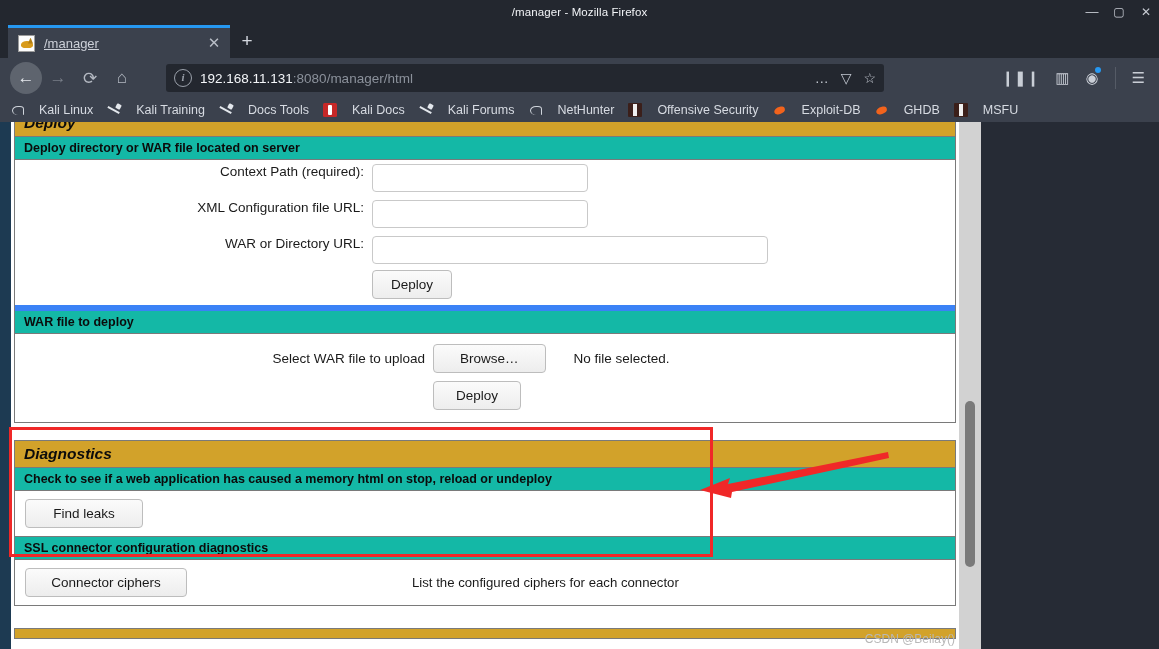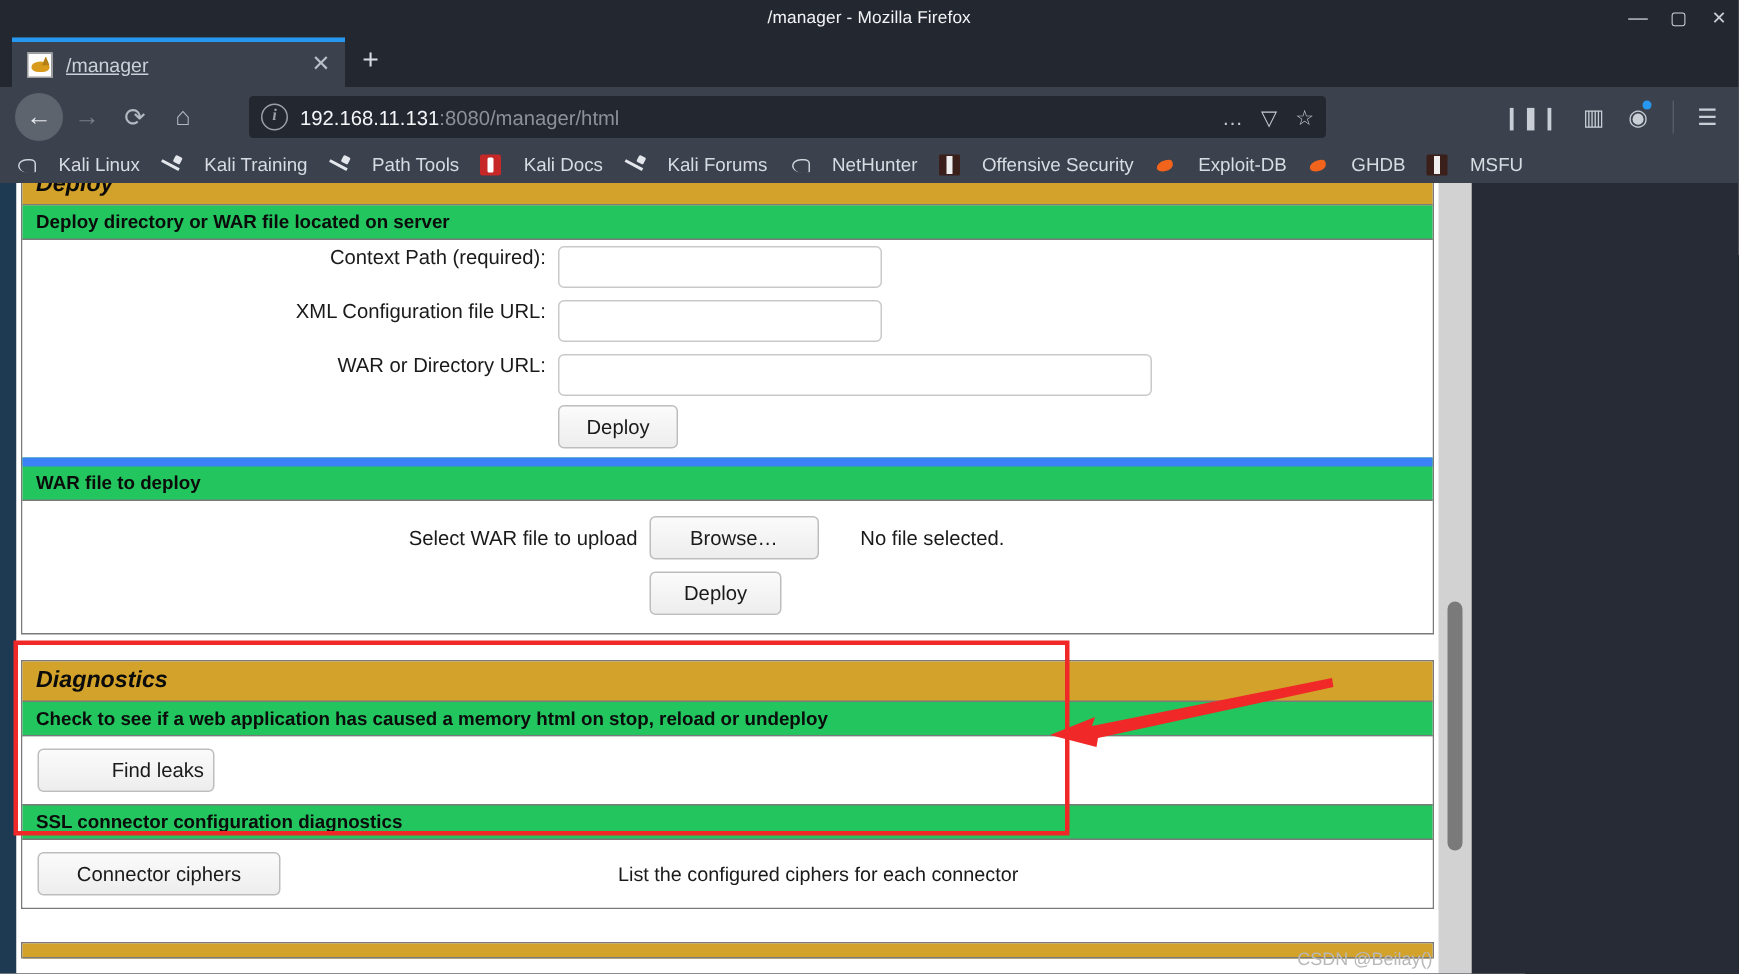--- a/index.html
+++ b/index.html
@@ -175,21 +175,21 @@
   .panel {
     margin: 0 3px 0 3px; border: 1px solid #7a7a7a;
     background: #fff;
   }
   .panel-title {
     background: #D2A22A; color: #0b0b0b;
     font-weight: bold; font-style: italic; font-size: 15.5px;
     padding: 4px 9px; border-bottom: 1px solid #7a7a7a;
   }
   .panel-sub {
-    background: #22c55e; color: #0b0b0b;
+    background: #14b8a6; color: #0b0b0b;
     font-weight: bold; font-size: 12.5px;
     padding: 4px 9px; border-bottom: 1px solid #7a7a7a;
   }
   .panel-body { background: #fff; padding: 0; }
 
   .form-row {
     display: flex; align-items: flex-start; padding: 4px 0;
   }
   .form-label {
     width: 357px; text-align: right; padding-right: 8px;
@@ -221,21 +221,21 @@
     width: 418px; text-align: right; padding-right: 8px;
     font-size: 13.5px; color: #1a1a1a;
   }
   .nofile { font-size: 13.5px; color: #1a1a1a; margin-left: 28px; }
   .upload-btn-row { display: flex; padding: 6px 0 12px 0; }
   .upload-btn-row .spacer { width: 418px; flex: 0 0 418px; }
 
   .diag-row {
     display: flex; align-items: center; padding: 8px 0 8px 10px;
   }
-  .diag-btn { width: 118px; text-align: right; padding: 6px 6px; }
+  .diag-btn { width: 118px; text-align: center; padding: 6px 6px; }
   .diag-text { font-size: 13.2px; color: #1a1a1a; }
 
   .diag-row2 {
     display: flex; align-items: center; padding: 8px 0 8px 10px;
   }
   .diag-btn2 { width: 162px; text-align: center; padding: 6px 6px; }
   .diag-text2 { font-size: 13.2px; color: #1a1a1a; }
 
   
   .annot-box {
@@ -308,21 +308,21 @@
       <div class="bm">
         <span class="bmico dragon"></span>
         <span class="bm-label">Kali Linux</span>
       </div>
       <div class="bm">
         <span class="bmico wrench"></span>
         <span class="bm-label">Kali Training</span>
       </div>
       <div class="bm">
         <span class="bmico wrench"></span>
-        <span class="bm-label">Path Tools</span>
+        <span class="bm-label">Docs Tools</span>
       </div>
       <div class="bm">
         <span class="bmico book"></span>
         <span class="bm-label">Kali Docs</span>
       </div>
       <div class="bm">
         <span class="bmico wrench"></span>
         <span class="bm-label">Kali Forums</span>
       </div>
       <div class="bm">

